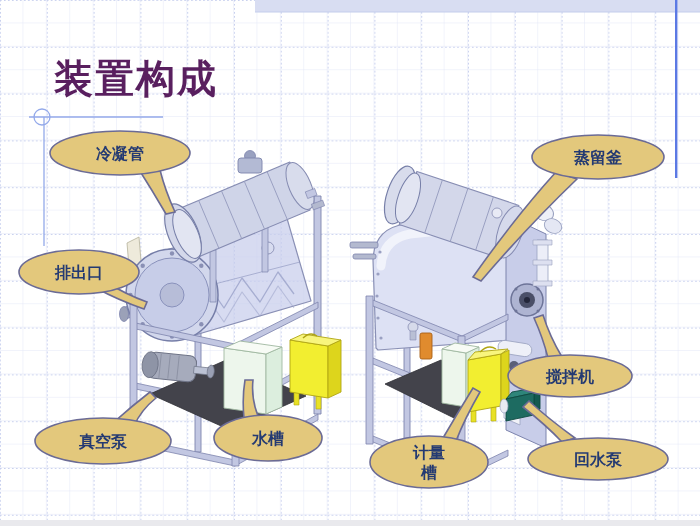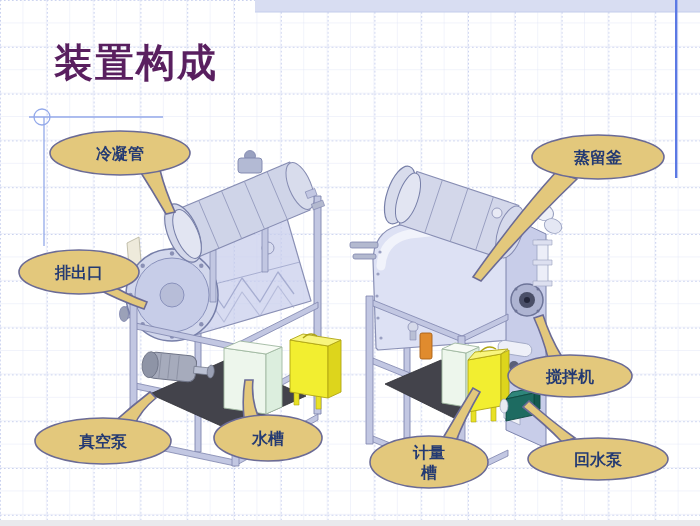--- a/index.html
+++ b/index.html
@@ -2,21 +2,21 @@
 <html><head>
 <meta charset="utf-8">
 <style>
   html,body{margin:0;padding:0;background:#888;}
   .slide{
     position:relative;width:700px;height:526px;background:#ffffff;
     overflow:hidden;font-family:"Liberation Sans","DejaVu Sans",sans-serif;
   }
   .slide svg{position:absolute;left:0;top:0;}
   .title{
-    position:absolute;left:54px;top:36px;
+    position:absolute;left:54px;top:52px;
     font-size:39px;font-weight:bold;color:#591f5f;
     letter-spacing:2px;white-space:nowrap;
   }
   .callout-text{
     font-family:"Liberation Sans","DejaVu Sans",sans-serif;
     font-weight:bold;font-size:16px;fill:#243a72;
   }
 </style>
 </head>
 <body>

